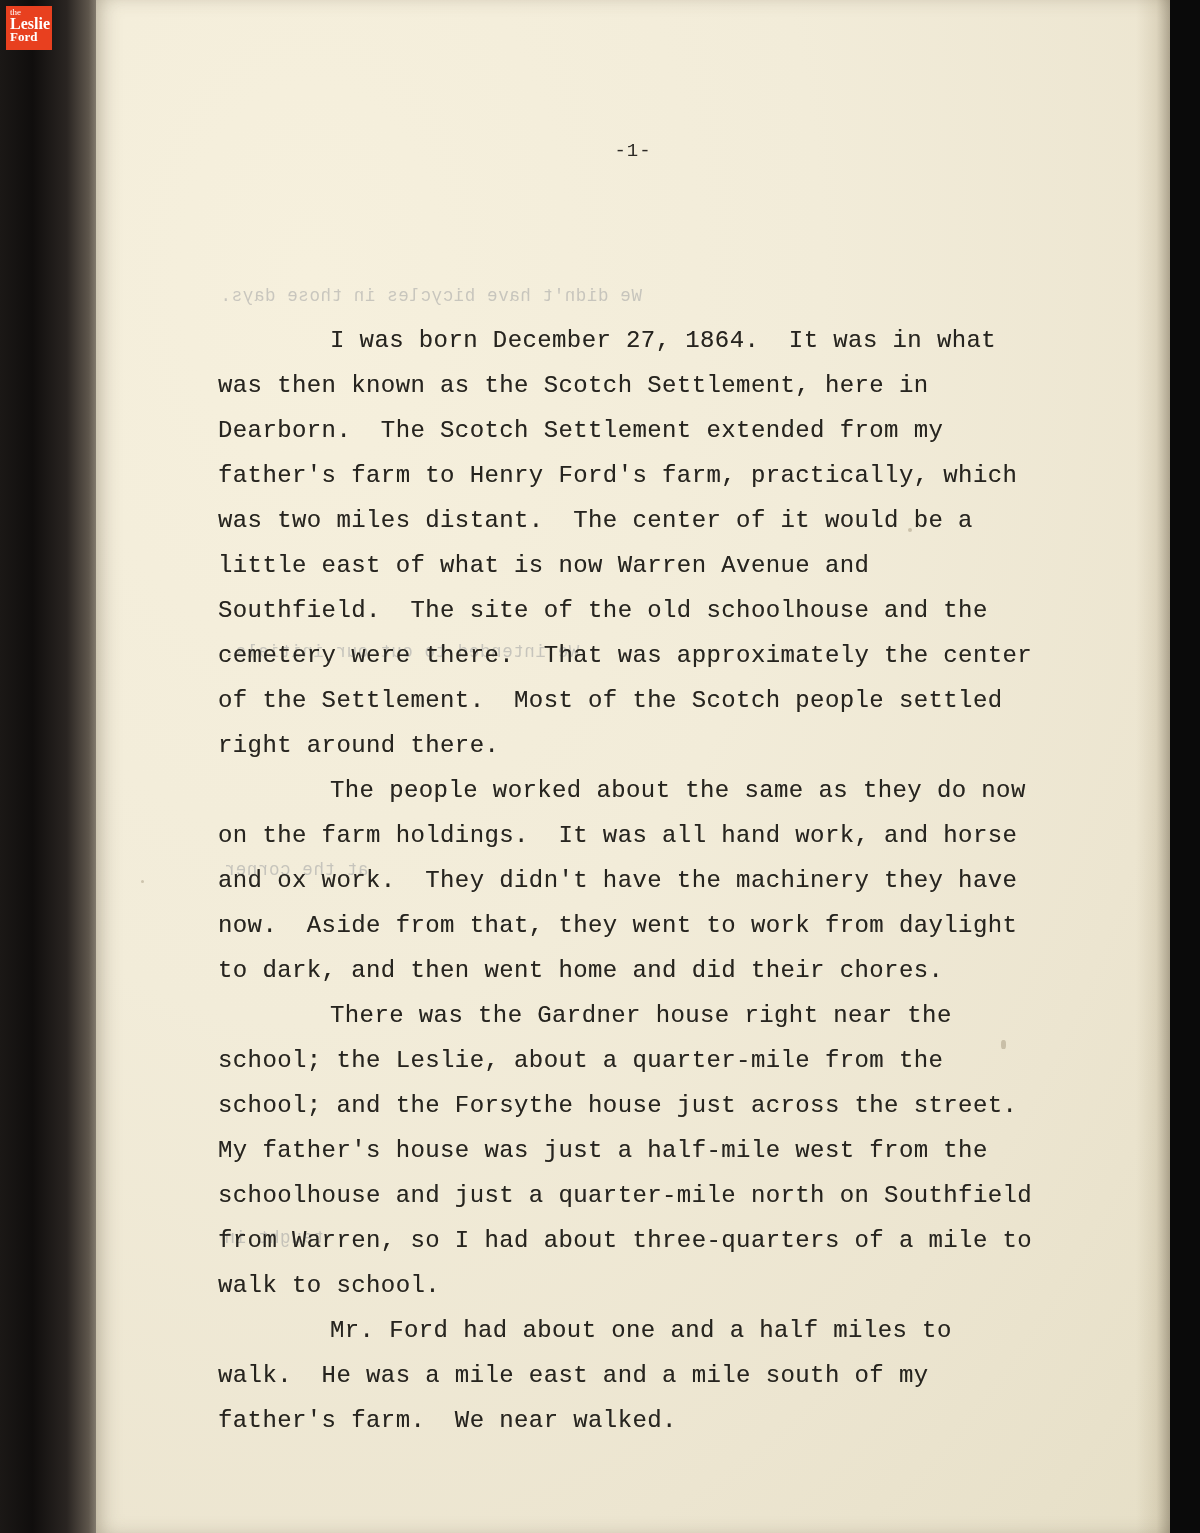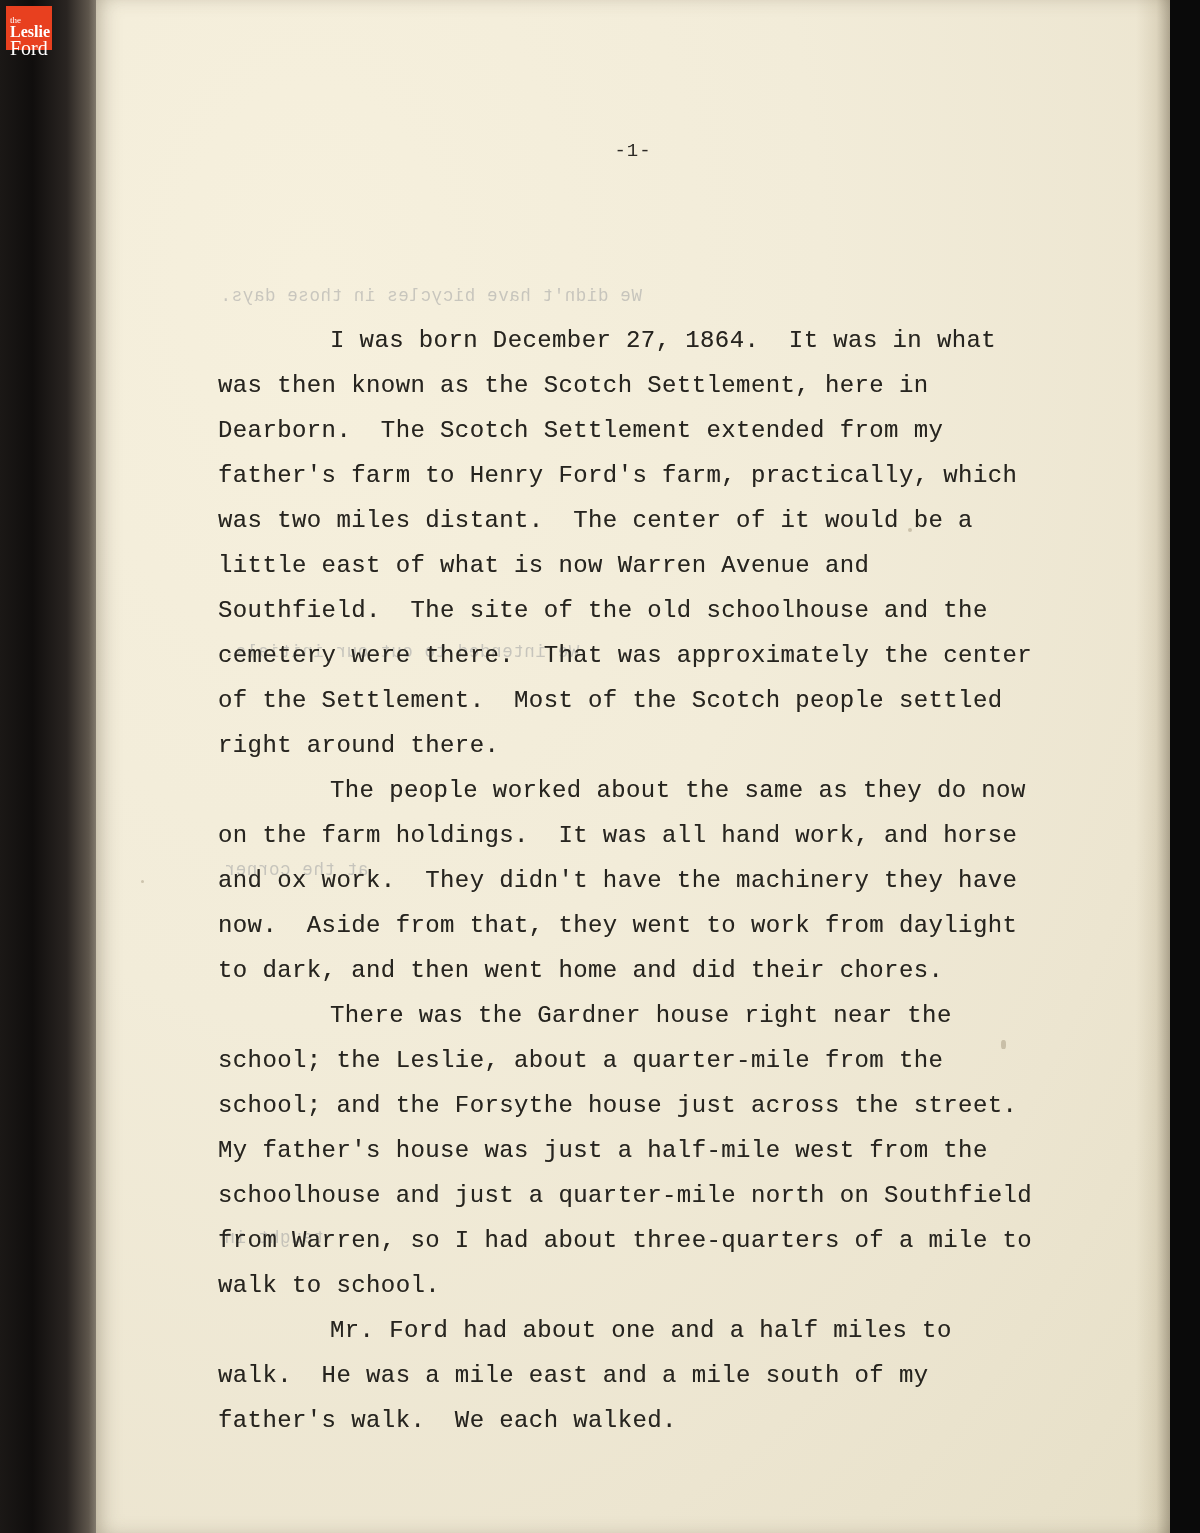--- a/index.html
+++ b/index.html
@@ -72,26 +72,26 @@
   .logo {
     position: absolute;
     left: 6px;
     top: 6px;
     width: 46px;
     height: 44px;
     background: #e8401f;
     color: #ffffff;
     font-family: "Liberation Serif", serif;
     line-height: 1.02;
-    padding: 10px 3px 0 4px;
+    padding: 2px 3px 0 4px;
     box-sizing: border-box;
   }
   .logo .l1 { font-size: 9px; display: block; letter-spacing: 0; }
   .logo .l2 { font-size: 16px; display: block; font-weight: bold; margin-top: -1px; }
-  .logo .l3 { font-size: 20px; display: block; font-weight: normal; margin-top: -2px; }
+  .logo .l3 { font-size: 13px; display: block; font-weight: bold; margin-top: -2px; }
 
   
   .pageno {
     position: absolute;
     left: 0;
     top: 140px;
     width: 1074px;
     text-align: center;
     font-size: 19px;
     color: #2d2a26;
@@ -146,21 +146,21 @@
     <div class="ghost" style="left:128px; top:642px;">We intended to cut our initials.</div>
     <div class="ghost" style="left:128px; top:860px;">at the corner</div>
     <div class="ghost" style="left:128px; top:1228px;">taught in</div>
 
     <div class="pageno">-1-</div>
 
     <div class="body-text">
       <p>I was born December 27, 1864.  It was in what was then known as the Scotch Settlement, here in Dearborn.  The Scotch Settlement extended from my father's farm to Henry Ford's farm, practically, which was two miles distant.  The center of it would be a little east of what is now Warren Avenue and Southfield.  The site of the old schoolhouse and the cemetery were there.  That was approximately the center of the Settlement.  Most of the Scotch people settled right around there.</p>
       <p>The people worked about the same as they do now on the farm holdings.  It was all hand work, and horse and ox work.  They didn't have the machinery they have now.  Aside from that, they went to work from daylight to dark, and then went home and did their chores.</p>
       <p>There was the Gardner house right near the school; the Leslie, about a quarter-mile from the school; and the Forsythe house just across the street.  My father's house was just a half-mile west from the schoolhouse and just a quarter-mile north on Southfield from Warren, so I had about three-quarters of a mile to walk to school.</p>
-      <p>Mr. Ford had about one and a half miles to walk.  He was a mile east and a mile south of my father's walk.  We each walked.</p>
+      <p>Mr. Ford had about one and a half miles to walk.  He was a mile east and a mile south of my father's farm.  We near walked.</p>
     </div>
 
   </div>
 
   <div class="logo">
     <span class="l1">the</span>
     <span class="l2">Leslie</span>
     <span class="l3">Ford</span>
   </div>
 

